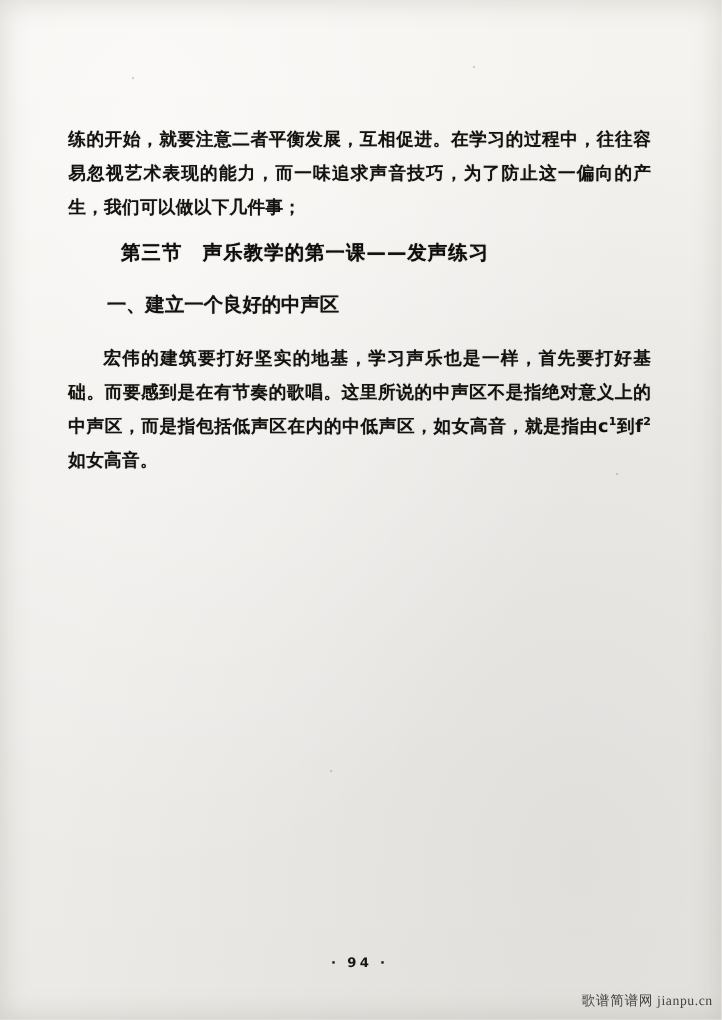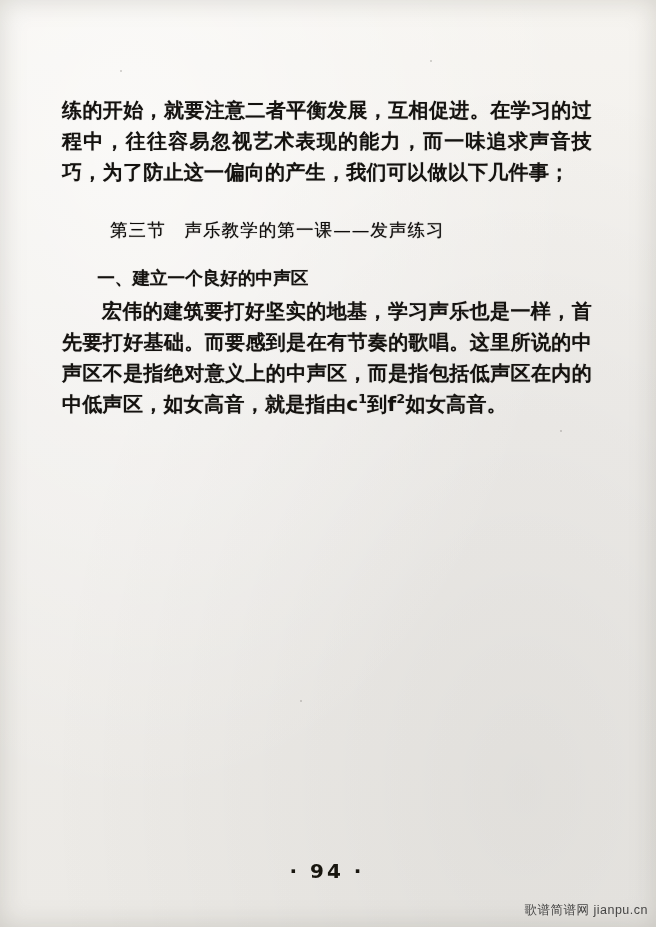--- a/index.html
+++ b/index.html
@@ -30,40 +30,40 @@
       linear-gradient(180deg, #f6f4f0 0%, #efedea 45%, #eceae6 100%);
     pointer-events: none;
   }
   .content {
     position: absolute;
     left: 62px;
     top: 95px;
     width: 530px;
   }
   .para {
-    font-size: 20px;
+    font-size: 16px;
     line-height: 31.2px;
     color: #14120f;
     text-align: justify;
     text-justify: inter-ideograph;
     letter-spacing: 0.3px;
-    margin: 0 0 0 0;
+    margin: 16px 0 0 0;
     font-weight: 600;
     text-shadow: 0 0 1px rgba(20,18,15,0.35);
   }
   .para.indent {
     text-indent: 2em;
   }
   .section-title {
     font-size: 17.6px;
     line-height: 30px;
     color: #0f0d0b;
-    font-weight: 400;
+    font-weight: 700;
     letter-spacing: 1px;
-    margin: 26px 0 18px 0;
+    margin: 10px 0 18px 0;
     padding-left: 48px;
     text-shadow: 0 0 1px rgba(15,13,11,0.6);
   }
   .subhead {
     font-size: 17.6px;
     line-height: 31.2px;
     color: #14120f;
     font-weight: 700;
     text-indent: 2em;
     margin: 0 0 2px 0;
@@ -75,35 +75,35 @@
     line-height: 0;
   }
   .footer {
     position: absolute;
     left: 62px;
     bottom: 44px;
     width: 530px;
     text-align: center;
   }
   .page-number {
-    font-size: 20px;
+    font-size: 12px;
     letter-spacing: 3px;
     color: #18160f;
     font-weight: 700;
     font-family: "DejaVu Sans", "Liberation Sans", sans-serif;
   }
   .watermark {
     position: absolute;
     right: 8px;
     bottom: 8px;
     font-size: 12.5px;
     color: #2a2a2a;
     letter-spacing: 0.5px;
     opacity: 0.85;
-    font-family: Liberation Sans, sans-serif;
+    font-family: Liberation Serif, serif;
   }
   .edge-shadow {
     position: absolute;
     inset: 0;
     box-shadow: inset 0 0 26px rgba(120,115,105,0.25);
     pointer-events: none;
   }
   .spec {
     position: absolute;
     border-radius: 50%;

